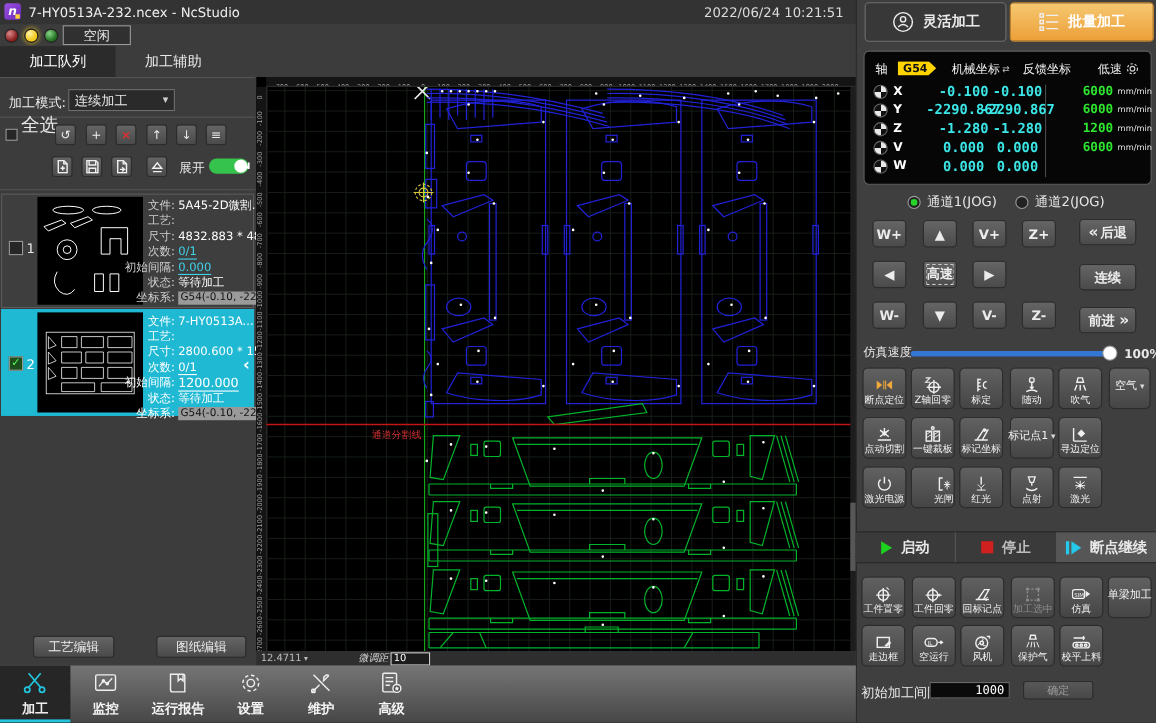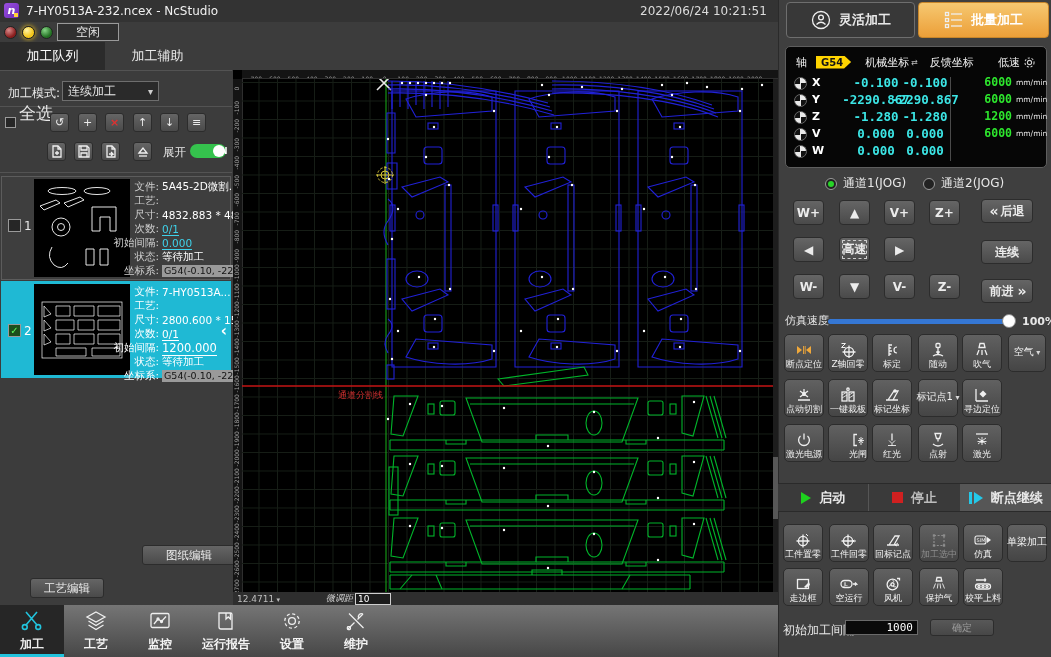--- a/index.html
+++ b/index.html
@@ -298,21 +298,21 @@
           <span class="qval">等待加工</span>
         </div>
       <div class="qrow">
           <span class="qlab">坐标系:</span>
           <span class="qval csbox">G54(-0.10, -2290.87)</span>
         </div>
     </div>
   </div>
 
   <div class="abs btn" style="left:30px;top:578px;width:74px;height:20px;font-size:11.5px;">工艺编辑</div>
-  <div class="abs btn" style="left:142px;top:545px;width:94px;height:20px;font-size:11.5px;">图纸编辑</div>
+  <div class="abs btn" style="left:142px;top:578px;width:82px;height:20px;font-size:11.5px;">图纸编辑</div>
 
   <div class="abs" id="canvas">
     <div id="hruler"><span class="htick">-700</span><span class="htick">-600</span><span class="htick">-500</span><span class="htick">-400</span><span class="htick">-300</span><span class="htick">-200</span><span class="htick">-100</span><span class="htick">0</span><span class="htick">100</span><span class="htick">200</span><span class="htick">300</span><span class="htick">400</span><span class="htick">500</span><span class="htick">600</span><span class="htick">700</span><span class="htick">800</span><span class="htick">900</span><span class="htick">1000</span><span class="htick">1100</span><span class="htick">1200</span><span class="htick">1300</span><span class="htick">1400</span><span class="htick">1500</span><span class="htick">1600</span><span class="htick">1700</span><span class="htick">1800</span><span class="htick">1900</span><span class="htick">2000</span></div>
     <div id="vruler">
         <span class="vtick">0</span>
         <span class="vtick">-100</span>
         <span class="vtick">-200</span>
         <span class="vtick">-300</span>
         <span class="vtick">-400</span>
         <span class="vtick">-500</span>
@@ -820,28 +820,20 @@
     <div class="titem on">
       <svg width="26" height="24" viewBox="0 0 24 24" fill="none" stroke="#22c3dc" stroke-width="1.6">
         <path d="M6 3 L17 16 M17 3 L6 16"></path>
           <circle cx="4.8" cy="18" r="2.4"></circle>
           <circle cx="18.2" cy="18" r="2.4"></circle>
         </svg>
       <span>加工</span>
       </div>
     <div class="titem">
       <svg width="26" height="24" viewBox="0 0 24 24" class="ic" stroke-width="1.6">
-        <path d="M12 3 L21 8 L12 13 L3 8 Z"></path>
-          <path d="M4.5 12 L12 16.5 L19.5 12"></path>
-          <path d="M4.5 16 L12 20.5 L19.5 16"></path>
-        </svg>
-      <span>工艺</span>
-      </div>
-    <div class="titem">
-      <svg width="26" height="24" viewBox="0 0 24 24" class="ic" stroke-width="1.6">
         <rect x="3" y="4.5" width="18" height="14" rx="1.5"></rect>
           <path d="M6 15 L10 10 L13.5 12.5 L18 7.5"></path>
           <circle cx="10" cy="10" r="1"></circle>
           <circle cx="13.5" cy="12.5" r="1"></circle>
         </svg>
       <span>监控</span>
       </div>
     <div class="titem wide">
       <svg width="26" height="24" viewBox="0 0 24 24" class="ic" stroke-width="1.6">
         <path d="M5 4h11.5A1.5 1.5 0 0 1 18 5.5V20H7a2 2 0 0 1-2-2z"></path>
@@ -858,15 +850,24 @@
       </div>
     <div class="titem">
       <svg width="26" height="24" viewBox="0 0 24 24" class="ic" stroke-width="1.6">
         <path d="M4 20 L10.5 13.5 M13.5 10.5 L19 5"></path>
           <path d="M19 5a3.2 3.2 0 0 0-4.4 4.2"></path>
           <rect x="3.4" y="17.6" width="3" height="3" rx="0.8"></rect>
           <path d="M5 4.5 L19.5 19"></path>
         </svg>
       <span>维护</span>
       </div>
+    <div class="titem">
+      <svg width="26" height="24" viewBox="0 0 24 24" class="ic" stroke-width="1.6">
+        <rect x="4" y="3" width="12.5" height="17" rx="1.2"></rect>
+          <path d="M6.5 7h7M6.5 10.5h7M6.5 14h4"></path>
+          <circle cx="16.8" cy="16.8" r="3.6" fill="#4a4a4a"></circle>
+          <path d="M16.8 14.6l.7 1.4 1.5.3-1.1 1.1.3 1.5-1.4-.7-1.4.7.3-1.5-1.1-1.1 1.5-.3z" fill="#efefef" stroke="none"></path>
+        </svg>
+      <span>高级</span>
+      </div>
   </div>
 
 </div>
 
 </body></html>

